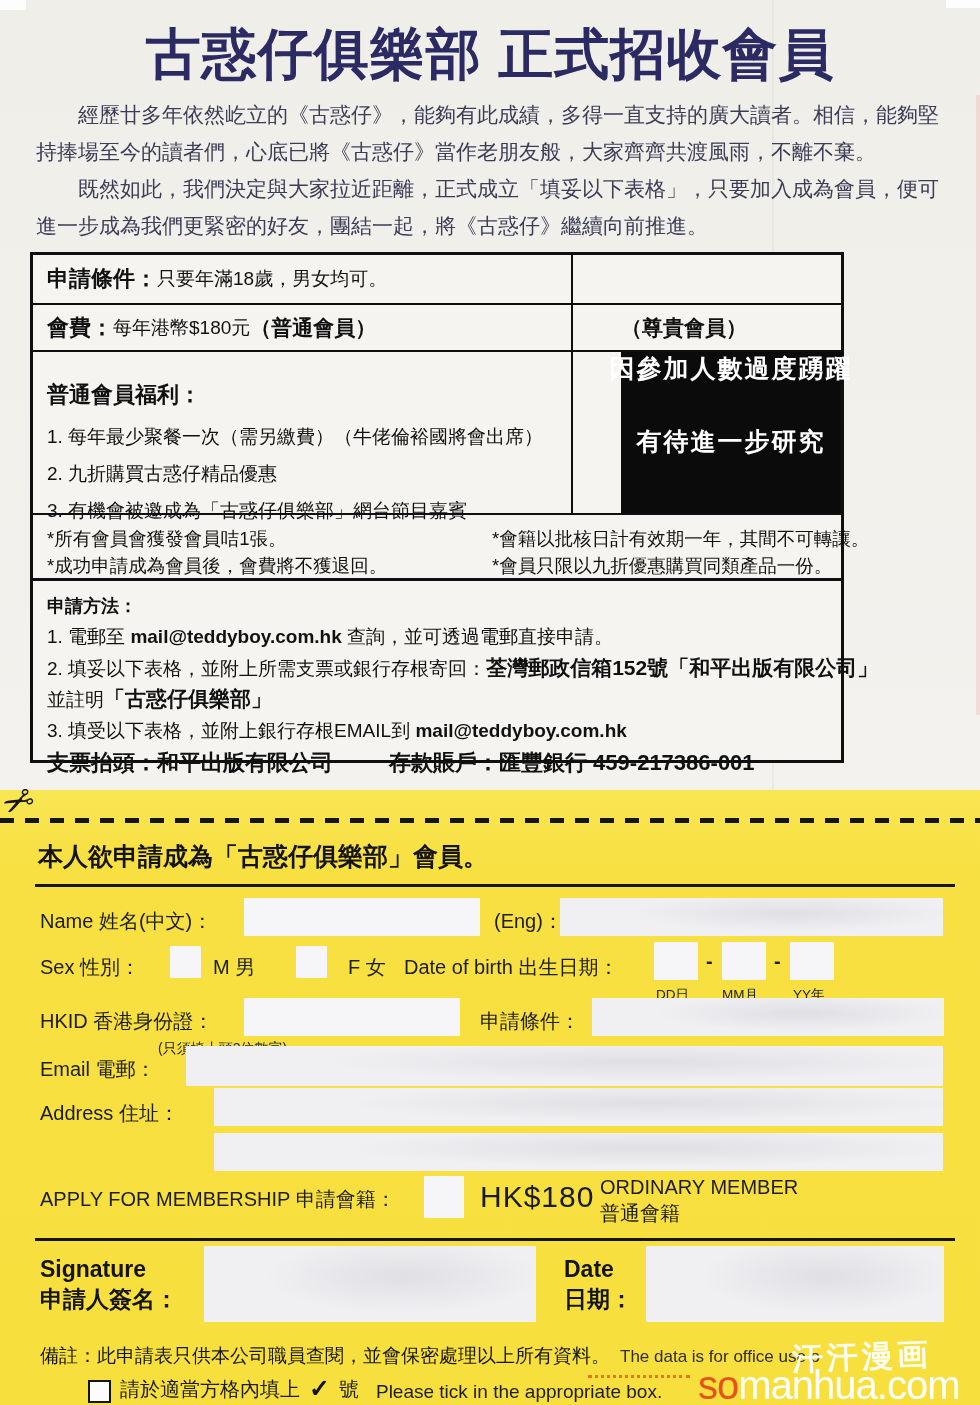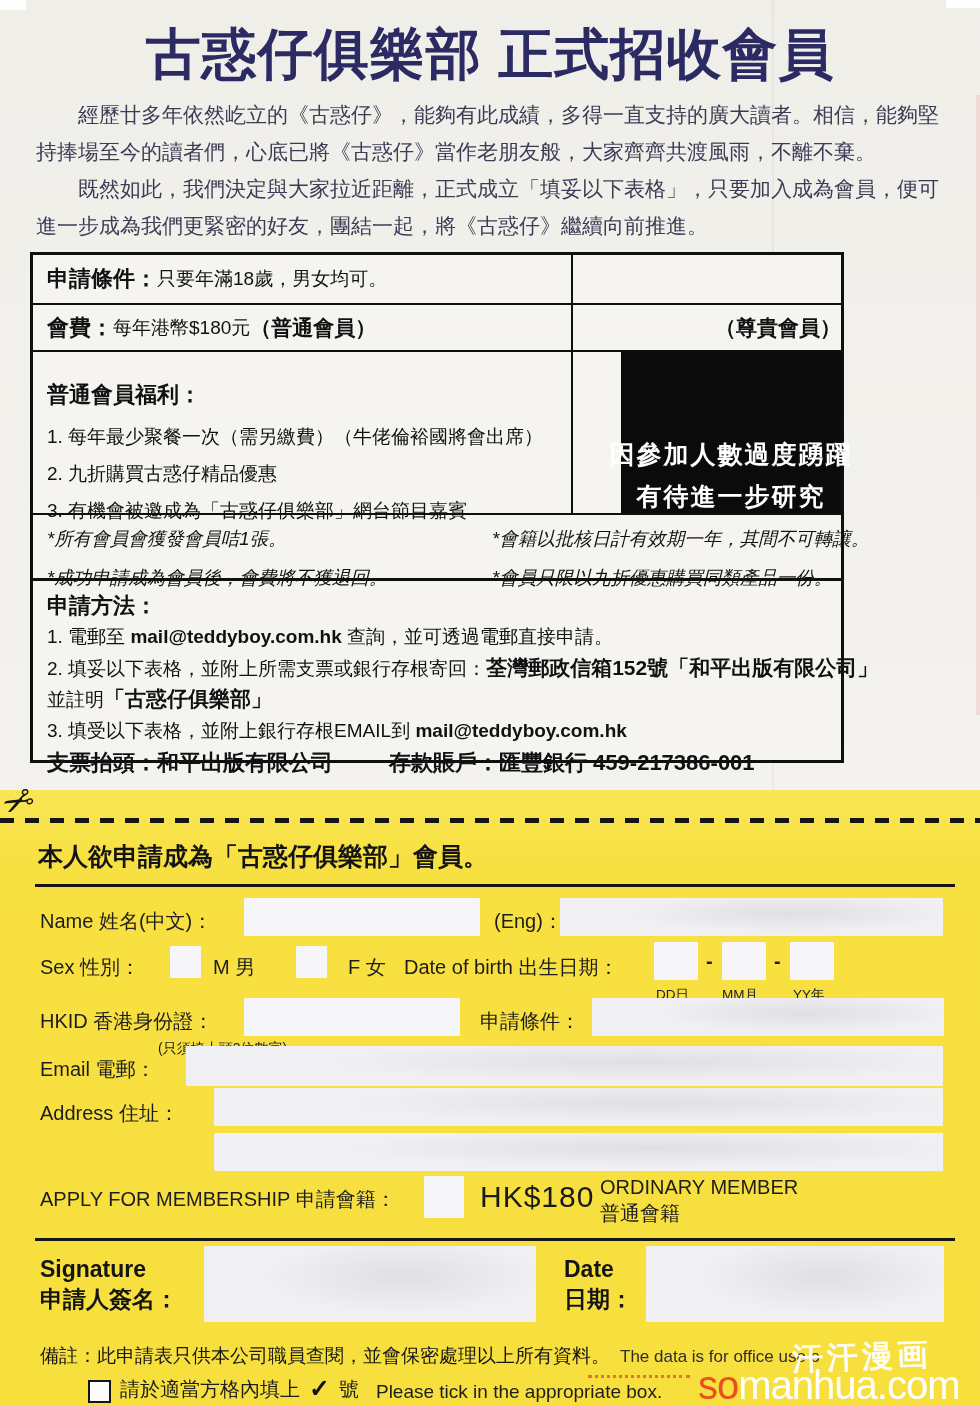--- a/index.html
+++ b/index.html
@@ -12,34 +12,34 @@
               font-size:55px;font-weight:900;color:#2b2a62;letter-spacing:1px;white-space:nowrap;}
   .intro{position:absolute;left:36px;width:912px;margin:0;font-size:21px;line-height:37px;
          color:#3c3c55;text-indent:2em;}
   
   .tbl{position:absolute;left:30px;top:252px;width:814px;height:511px;
        border:3px solid #0f0f0f;box-sizing:border-box;background:#f5f4f1;}
   .trow{position:absolute;left:0;right:0;box-sizing:border-box;}
   .lcell{position:absolute;left:0;top:0;bottom:0;width:540px;box-sizing:border-box;
          border-right:2px solid #0f0f0f;padding:0 10px 0 14px;display:flex;align-items:center;}
   .rcell{position:absolute;left:540px;right:0;top:0;bottom:0;display:flex;
-         align-items:center;justify-content:flex-end;margin-left:48px;}
+         align-items:center;justify-content:flex-start;margin-left:48px;}
   .lbl{font-weight:bold;font-size:22px;white-space:nowrap;}
   .txt{font-size:19px;white-space:nowrap;}
   .bold21{font-weight:bold;font-size:21px;white-space:nowrap;}
   .benefits{display:block;padding-top:28px;}
   .benefits .b-title{font-weight:bold;font-size:22px;margin-bottom:8px;}
   .benefits .b-item{font-size:19px;line-height:37px;white-space:nowrap;}
-  .black-box{background:#0b0b0b;color:#fff;flex-direction:column;gap:9px;}
+  .black-box{background:#0b0b0b;color:#fff;flex-direction:column;gap:40px;}
   .black-box div{font-size:25px;font-weight:bold;letter-spacing:2px;white-space:nowrap;}
-  .notes-grid{display:grid;grid-template-columns:445px auto;row-gap:14px;
-              padding:11px 6px 0 14px;font-size:18.5px;font-style:italic;}
+  .notes-grid{display:grid;grid-template-columns:445px auto;row-gap:2px;
+              padding:11px 6px 0 14px;font-size:18.5px;}
   .notes-grid span{white-space:nowrap;}
   .method{padding:9px 14px;box-sizing:border-box;}
-  .m-title{font-weight:bold;font-size:22px;line-height:32px;}
+  .m-title{font-weight:bold;font-size:18px;line-height:32px;}
   .m-line{font-size:19px;line-height:30.5px;white-space:nowrap;}
   .m-bold{font-weight:bold;}
   .m-bold21{font-weight:bold;font-size:21px;}
   .m-pay{font-weight:bold;font-size:22px;line-height:34px;}
   .gap56{display:inline-block;width:56px;}
   
   .yellow{position:absolute;left:0;top:790px;width:980px;height:615px;
           background:linear-gradient(180deg,#f9e654 0%,#f7e041 12%,#f7df3e 100%);}
   .cutline{position:absolute;left:0;top:28px;width:100%;height:5px;
            background:repeating-linear-gradient(90deg,#151515 0 14px,rgba(0,0,0,0) 14px 25px);}

